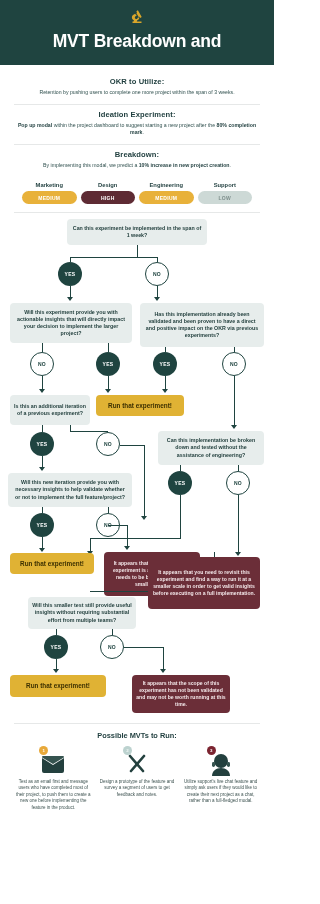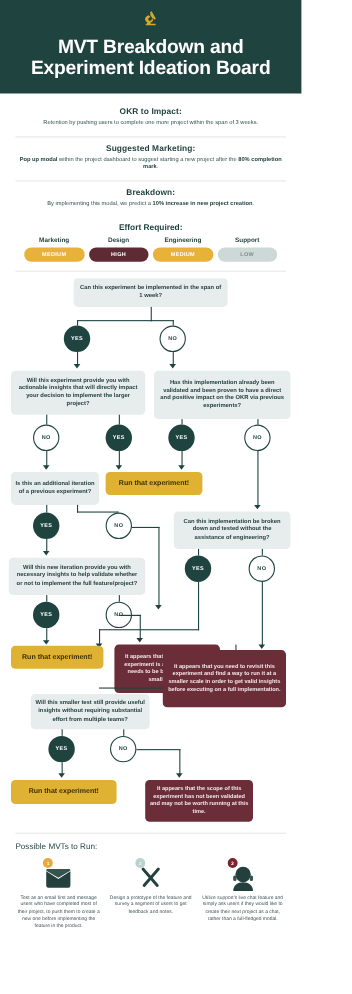--- a/index.html
+++ b/index.html
@@ -77,21 +77,21 @@
   .lv{width:1.3px;}
   .lh{height:1.3px;}
   .arrow{
     position:absolute;width:0;height:0;
     border-left:3.2px solid transparent;border-right:3.2px solid transparent;
     border-top:4.4px solid #1f4440;
   }
 
   
   .mvt{margin:4px 14px 0;padding-top:7px;border-top:1px solid #e6e8e8;}
-  .mvt-title{font-size:7.4px;font-weight:normal;margin-bottom:6px;}
+  .mvt-title{font-size:7.4px;font-weight:bold;text-align:center;margin-bottom:6px;}
   .mvt-grid{display:flex;gap:5px;}
   .mvt-col{flex:1;text-align:center;}
   .mvt-iconwrap{position:relative;height:30px;margin-bottom:3px;}
   .badge{
     position:absolute;top:0;left:50%;margin-left:-14px;
     width:9px;height:9px;border-radius:50%;
     font-size:4.4px;font-weight:bold;color:#fff;
     display:flex;align-items:center;justify-content:center;
   }
   .mvt-text{font-size:4.5px;line-height:6.4px;color:#3d5250;}
@@ -111,48 +111,46 @@
 <div class="page">
 
   <div class="header">
     <span class="micro-icon">
       <svg width="18" height="18" viewBox="0 0 24 24" fill="#d9a62a">
         <path d="M13.2 3.1l-2.1 1.2 1 1.8-1 .6 3.1 5.4 1-.6 1 1.8 2.1-1.2-5.1-9zM9.6 7.6L7.2 9c-1.9 1.1-2.6 3.6-1.5 5.5.5.9 1.3 1.5 2.2 1.8L7.4 18H6v2h12v-2h-6.3l.6-1.6c1.6-.5 2.8-2 2.8-3.8h-2c0 1.1-.9 2-2 2s-2-.9-2-2c0-.7.4-1.4 1-1.7l1.5-.9-1-1.7-.9.5-.1-1.2z"></path>
       </svg>
     </span>
     <h1>
       <span>MVT Breakdown and</span><br>
-      <span>Experiment Ideation Board</span>
     </h1>
   </div>
 
   <div class="summary">
 
     <div class="sum-row">
-      <div class="sum-title">OKR to Impact:</div>
+      <div class="sum-title">OKR to Utilize:</div>
       <div class="sum-body">Retention by pushing users to complete one more project within the span of 3 weeks.</div>
     </div>
 
     <div class="sum-row">
-      <div class="sum-title">Suggested Marketing:</div>
+      <div class="sum-title">Ideation Experiment:</div>
       <div class="sum-body">
         <b>Pop up modal</b><span> within the project dashboard to suggest starting a new project after the </span><b>80% completion mark</b><span>.</span>
       </div>
     </div>
 
     <div class="sum-row">
       <div class="sum-title">Breakdown:</div>
       <div class="sum-body">
         <span>By implementing this modal, we predict a </span><b>10% increase in new project creation</b><span>.</span>
       </div>
     </div>
   </div>
 
   <div class="effort">
-    <div class="effort-title">Effort Required:</div>
     <div class="effort-grid">
       <div class="eff-col">
         <div class="eff-label">Marketing</div>
         <div class="eff-badge" id="eb0" style="background: rgb(232, 177, 58);">MEDIUM</div>
       </div>
       <div class="eff-col">
         <div class="eff-label">Design</div>
         <div class="eff-badge" id="eb1" style="background: rgb(94, 43, 52);">HIGH</div>
       </div>
       <div class="eff-col">

